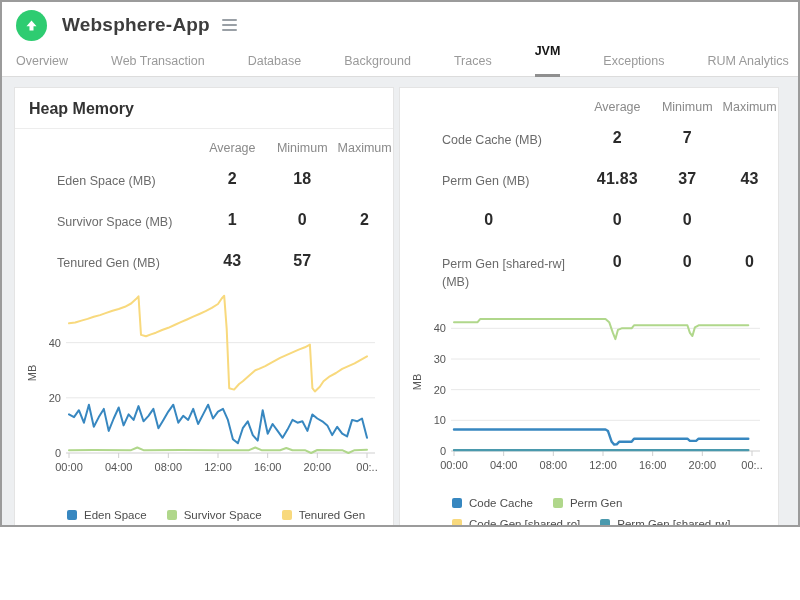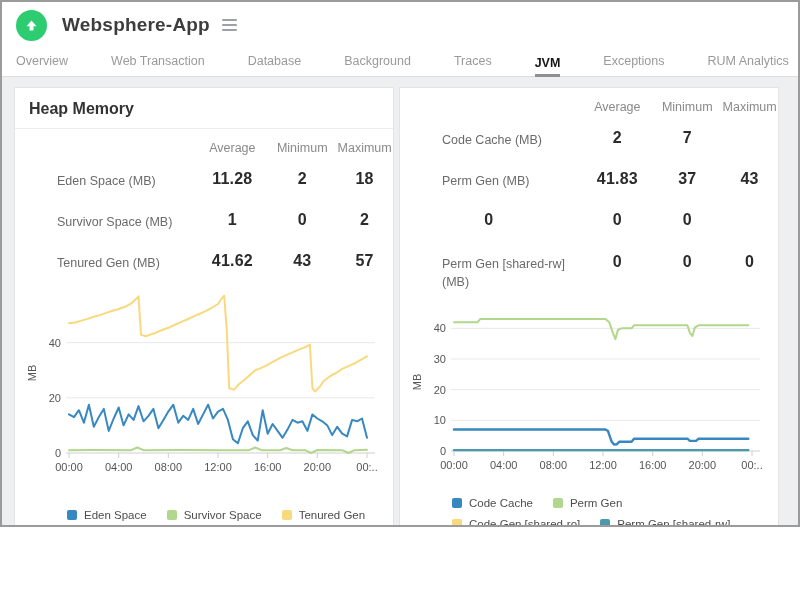--- a/index.html
+++ b/index.html
@@ -10,21 +10,21 @@
   
   .header { background:#fff; height:46px; display:flex; align-items:center; padding:0 14px; }
   .status-circle { width:31px; height:31px; border-radius:50%; display:flex; align-items:center; justify-content:center; flex:0 0 auto; }
   .app-title { font-size:19px; font-weight:bold; color:#3d3d3d; margin-left:15px; letter-spacing:.2px; }
   .hamburger { margin-left:12px; cursor:pointer; display:inline-block; }
   .hamburger span { display:block; width:15px; height:2px; background:#9aa0a6; margin:3px 0; border-radius:1px; }
 
   
   .tabbar { background:#fff; display:flex; align-items:flex-end; padding:0 14px; border-bottom:1px solid #dcdcdc; height:29px;gap:20px; }
   .tab { font-size:12.5px; color:#9a9a9a; padding:6px 0 8px; margin-right:23px; cursor:pointer; white-space:nowrap; }
-  .tab.active { color:#161616; font-weight:bold; border-bottom:3px solid #8f8f8f; margin-bottom:-1px; padding-bottom:4px; }
+  .tab.active { color:#161616; font-weight:bold; border-bottom:3px solid #8f8f8f; margin-bottom:-1px; padding-bottom:16px; }
 
   
   .content { display:flex; padding:10px 12px 0; gap:5px; }
   .panel { background:#fff; border:1px solid #e4e4e4; width:380px; height:504px; overflow:hidden; }
   .panel-title { font-size:16px; font-weight:bold; color:#333; padding:12px 14px 10px; border-bottom:1px solid #ededed; }
 
   
   .stats { margin-top:6px; }
   .stats-row { display:grid; grid-template-columns:47% 21% 16% 17%; align-items:start; }
   .stats-head { height:26px; align-items:center; }
@@ -77,33 +77,31 @@
       <div class="panel-title">Heap Memory</div>
       <div class="stats">
         <div class="stats-row stats-head">
           <div></div>
           <div class="hcell">Average</div>
           <div class="hcell">Minimum</div>
           <div class="hcell">Maximum</div>
         </div>
         <div class="stats-row row-h38">
           <div class="stats-label">Eden Space (MB)</div>
-          <div class="stats-val">11.28</div>
           <div class="stats-val">2</div>
           <div class="stats-val">18</div>
         </div>
         <div class="stats-row row-h38">
           <div class="stats-label">Survivor Space (MB)</div>
           <div class="stats-val">1</div>
           <div class="stats-val">0</div>
           <div class="stats-val">2</div>
         </div>
         <div class="stats-row row-h38">
           <div class="stats-label">Tenured Gen (MB)</div>
-          <div class="stats-val">41.62</div>
           <div class="stats-val">43</div>
           <div class="stats-val">57</div>
         </div>
       </div>
       <div class="chart"><svg width="364" height="206" font-family="Liberation Sans, sans-serif">
             <line x1="43" y1="168" x2="352" y2="168" stroke="#cfcfcf" stroke-width="1"></line>
             <text x="38" y="172" font-size="11" fill="#555" text-anchor="end">0</text>
             <line x1="43" y1="112.82758620689654" x2="352" y2="112.82758620689654" stroke="#e8e8e8" stroke-width="1"></line>
             <text x="38" y="116.82758620689654" font-size="11" fill="#555" text-anchor="end">20</text>
             <line x1="43" y1="57.655172413793096" x2="352" y2="57.655172413793096" stroke="#e8e8e8" stroke-width="1"></line>

